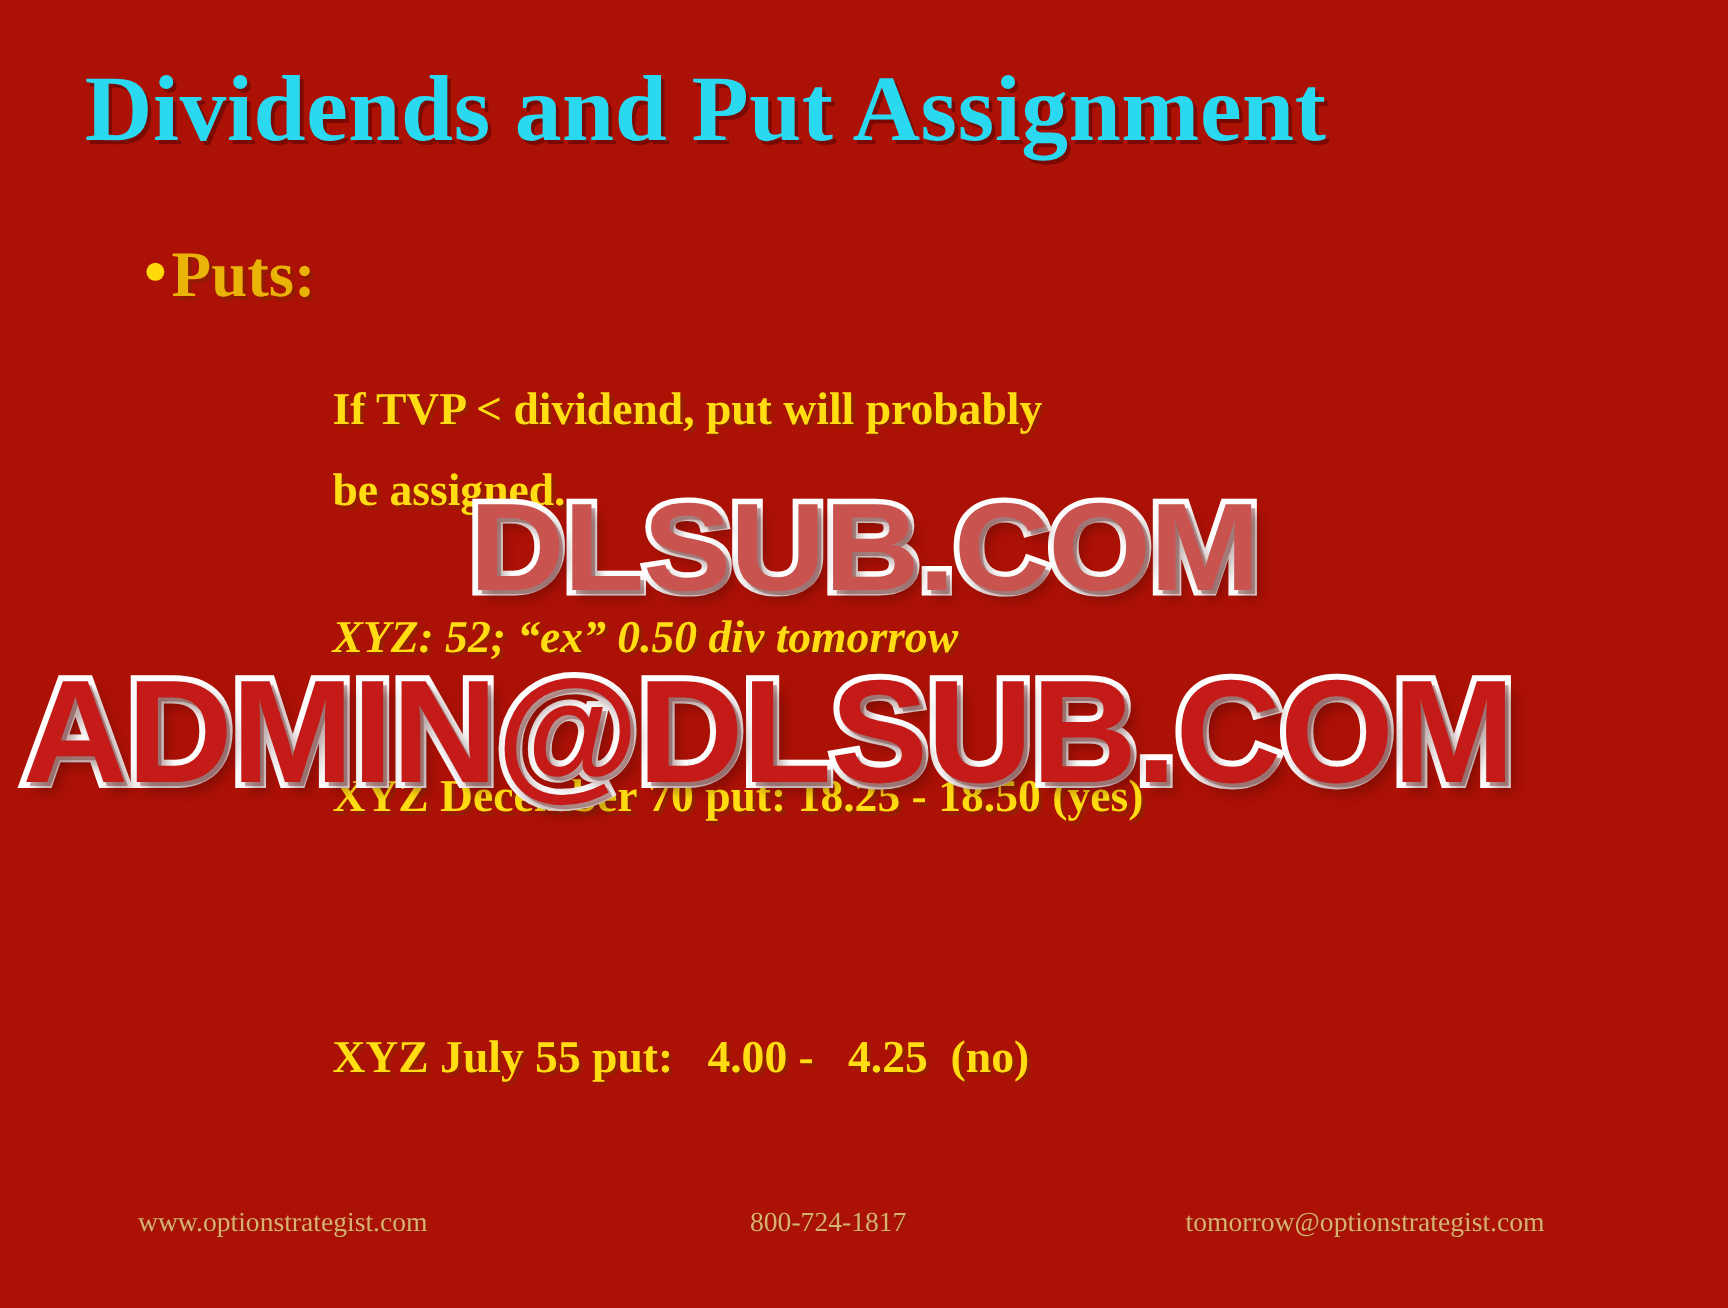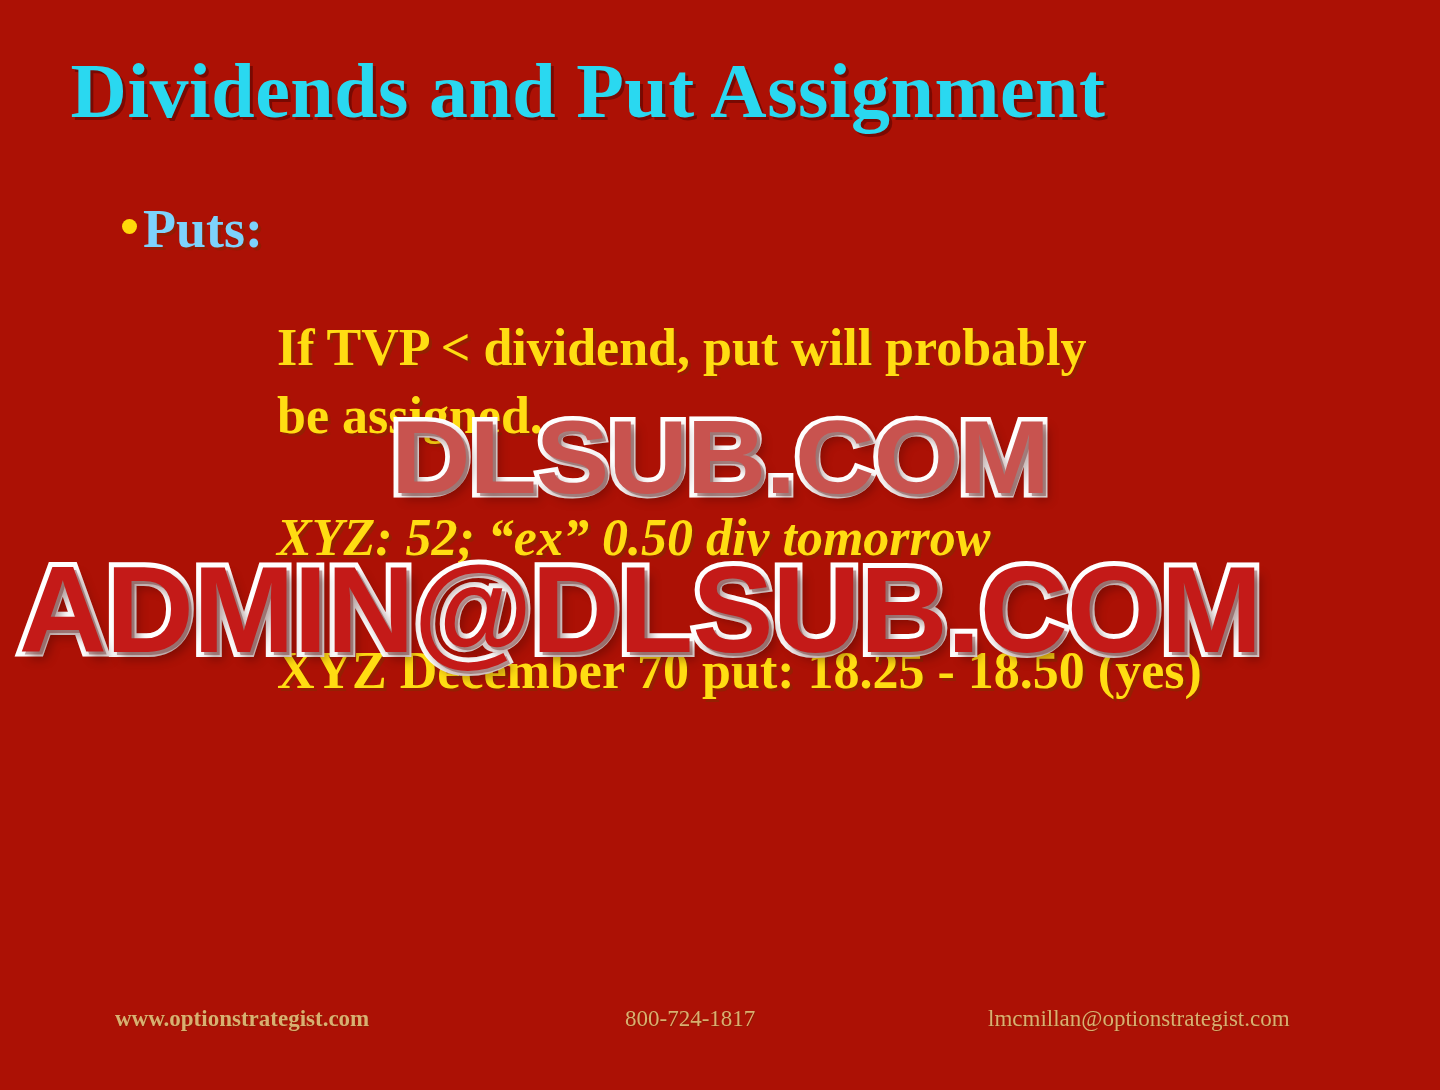--- a/index.html
+++ b/index.html
@@ -46,31 +46,31 @@
     width: 15px;
     height: 15px;
     border-radius: 50%;
     background: #ffd90a;
     display: inline-block;
     margin-bottom: 6px;
   }
   .bullet-label {
     font-size: 54px;
     font-weight: bold;
-    color: #7dd3fc;
+    color: #eab308;
     text-shadow: 3px 3px 0 rgba(120, 40, 0, 0.5);
     font-family: Liberation Serif, serif;
   }
 
   
   .body-line {
     position: absolute;
     left: 277px;
     width: 1120px;
-    font-size: 52px;
+    font-size: 38px;
     font-weight: bold;
     color: #ffdd12;
     text-shadow: 3px 3px 0 rgba(130, 45, 0, 0.55);
     white-space: pre;
     line-height: 1;
   }
   .l1 { top: 322px; }
   .l2 { top: 390px; }
   .l3 { top: 512px; font-style: italic; }
   .l4 { top: 645px; }
@@ -119,21 +119,21 @@
     position: absolute;
     left: 0;
     top: 1006px;
     width: 1440px;
     display: flex;
     font-size: 23px;
     color: #d8b071;
     text-shadow: 1px 1px 0 rgba(120, 40, 0, .5);
   }
   .footer-item { white-space: nowrap; }
-  .f-web   { position: absolute; left: 115px; font-weight: bold;  }
+  .f-web   { position: absolute; left: 115px;  }
   .f-phone { position: absolute; left: 625px;  }
   .f-mail  { position: absolute; left: 988px;  }
 </style>
 </head>
 <body>
 
 <div class="slide">
 
   <div class="title">Dividends and Put Assignment</div>
 
@@ -144,24 +144,25 @@
 
   <div class="body-line l1">If TVP &lt; dividend, put will probably</div>
 
   <div class="body-line l2">be assigned.</div>
 
   <div class="body-line l3">XYZ: 52; “ex” 0.50 div tomorrow</div>
 
   <div class="body-line l4">XYZ December 70 put: 18.25 - 18.50 (yes)</div>
 
 
+  <div class="body-line l6">XYZ July 55 put:   4.00 -   4.25  (no)</div>
 
   <div class="watermark wm-1">DLSUB.COM</div>
 
   <div class="watermark wm-2">ADMIN@DLSUB.COM</div>
 
   <div class="footer">
     <span class="footer-item f-web">www.optionstrategist.com</span>
     <span class="footer-item f-phone">800-724-1817</span>
-    <span class="footer-item f-mail">lmcmillan@optionstrategist.com</span>
+    <span class="footer-item f-mail">tomorrow@optionstrategist.com</span>
   </div>
 
 </div>
 
 </body></html>

